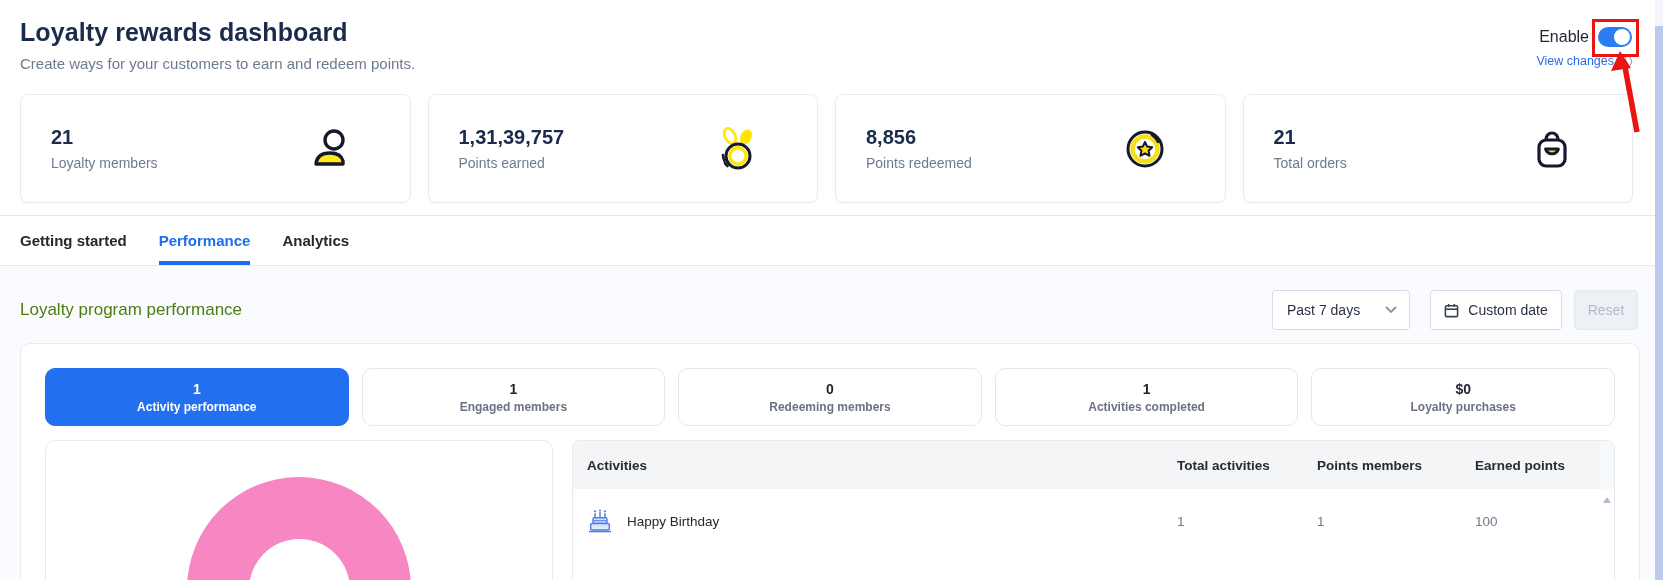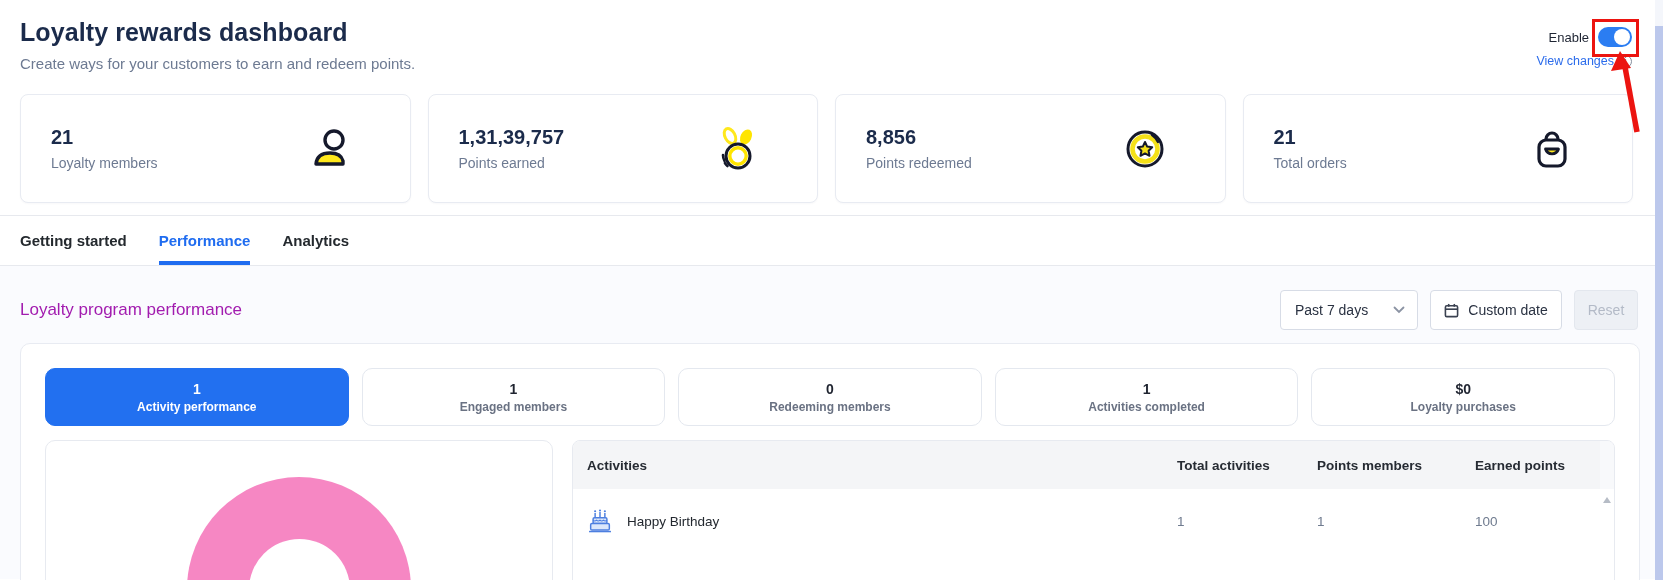--- a/index.html
+++ b/index.html
@@ -6,21 +6,21 @@
   html,body { width:1663px; height:580px; overflow:hidden; }
   body { font-family:"Liberation Sans", sans-serif; background:#ffffff; position:relative; color:#1b2b4b; }
 
   
   .top-header { padding:18px 30px 0 20px; position:relative; height:94px; }
   .page-title { font-size:25px; font-weight:700; color:#1b2b4b; letter-spacing:.1px; }
   .page-subtitle { font-size:15px; color:#6d7a92; margin-top:8px; }
 
   .header-right { position:absolute; top:27px; right:31px; display:flex; flex-direction:column; align-items:flex-end; gap:7px; }
   .enable-row { display:flex; align-items:center; gap:9px; }
-  .enable-label { font-size:13px; color:#1f2533; }
+  .enable-label { font-size:16px; color:#1f2533; }
   .toggle { width:34px; height:20px; border-radius:10px; background:#2b7df2; position:relative; cursor:pointer; }
   .toggle .knob { position:absolute; right:2px; top:2px; width:16px; height:16px; border-radius:50%; background:#fff; }
   .view-row { display:flex; align-items:center; gap:5px; }
   .view-link { font-size:12.5px; color:#2c6ceb; cursor:pointer; }
   .info-icon { width:13px; height:13px; border:1.4px solid #848d9c; border-radius:50%; color:#848d9c; font-size:9px; line-height:11px; text-align:center; font-weight:700; }
 
   
   .stats-row { display:flex; gap:17px; padding:0 30px 0 20px; height:109px; }
   .stat-card { flex:1; background:#fff; border:1px solid #e8ebf2; border-radius:8px; display:flex; align-items:center; justify-content:space-between; padding:0 56px 0 30px; box-shadow:0 1px 2px rgba(20,30,60,.03); }
   .stat-value { font-size:20px; font-weight:700; color:#1b2b4b; }
@@ -30,25 +30,25 @@
   .hdiv { height:1px; background:#e7e9ee; margin-top:12px; }
 
   
   .tabs-row { display:flex; gap:32px; padding:0 20px; height:50px; border-bottom:1px solid #e7e9ee; background:#fff; }
   .tab { display:flex; align-items:center; height:100%; font-size:15px; font-weight:700; color:#24292e; border-bottom:4px solid transparent; padding-top:4px; cursor:pointer; }
   .tab.active { color:#1f6cf0; border-bottom-color:#1f6cf0; }
 
   
   .section { background:#fafbfe; height:313px; padding:24px 23px 0 20px; }
   .section-head { display:flex; align-items:center; justify-content:space-between; }
-  .section-title { font-size:17px; color:#a21caf; }
+  .section-title { font-size:17px; color:#4d7c0f; }
   .controls { display:flex; gap:12px; align-items:center; padding-right:2px; }
   .select, .btn { height:40px; background:#fff; border:1px solid #d7dce6; border-radius:4px; display:flex; align-items:center; font-size:14px; color:#2a3242; cursor:pointer; }
   .select { width:138px; justify-content:space-between; padding:0 12px 0 14px; }
-  .btn-custom { width:132px; justify-content:center; gap:9px; }
+  .btn-custom { width:132px; justify-content:center; gap:9px;margin-left:8px; }
   .btn-reset { width:64px; justify-content:center; background:#edf0f5; border:1px solid #e3e7ee; color:#b3bac7; cursor:default; }
 
   .panel { margin-top:13px; background:#fff; border:1px solid #e8ebf2; border-radius:10px; padding:24px; height:400px; }
 
   .metrics-row { display:flex; gap:13px; height:58px; }
   .metric-tile { flex:1; background:#fff; border:1px solid #e4e8ef; border-radius:10px; display:flex; flex-direction:column; align-items:center; justify-content:center; gap:3px; cursor:pointer; }
   .metric-tile.selected { background:#2270f0; border-color:#2270f0; }
   .metric-value { font-size:14px; font-weight:700; color:#1f2430; }
   .metric-label { font-size:12px; color:#6a7283;font-weight:bold; }
   .metric-tile.selected .metric-value, .metric-tile.selected .metric-label { color:#fff; }

